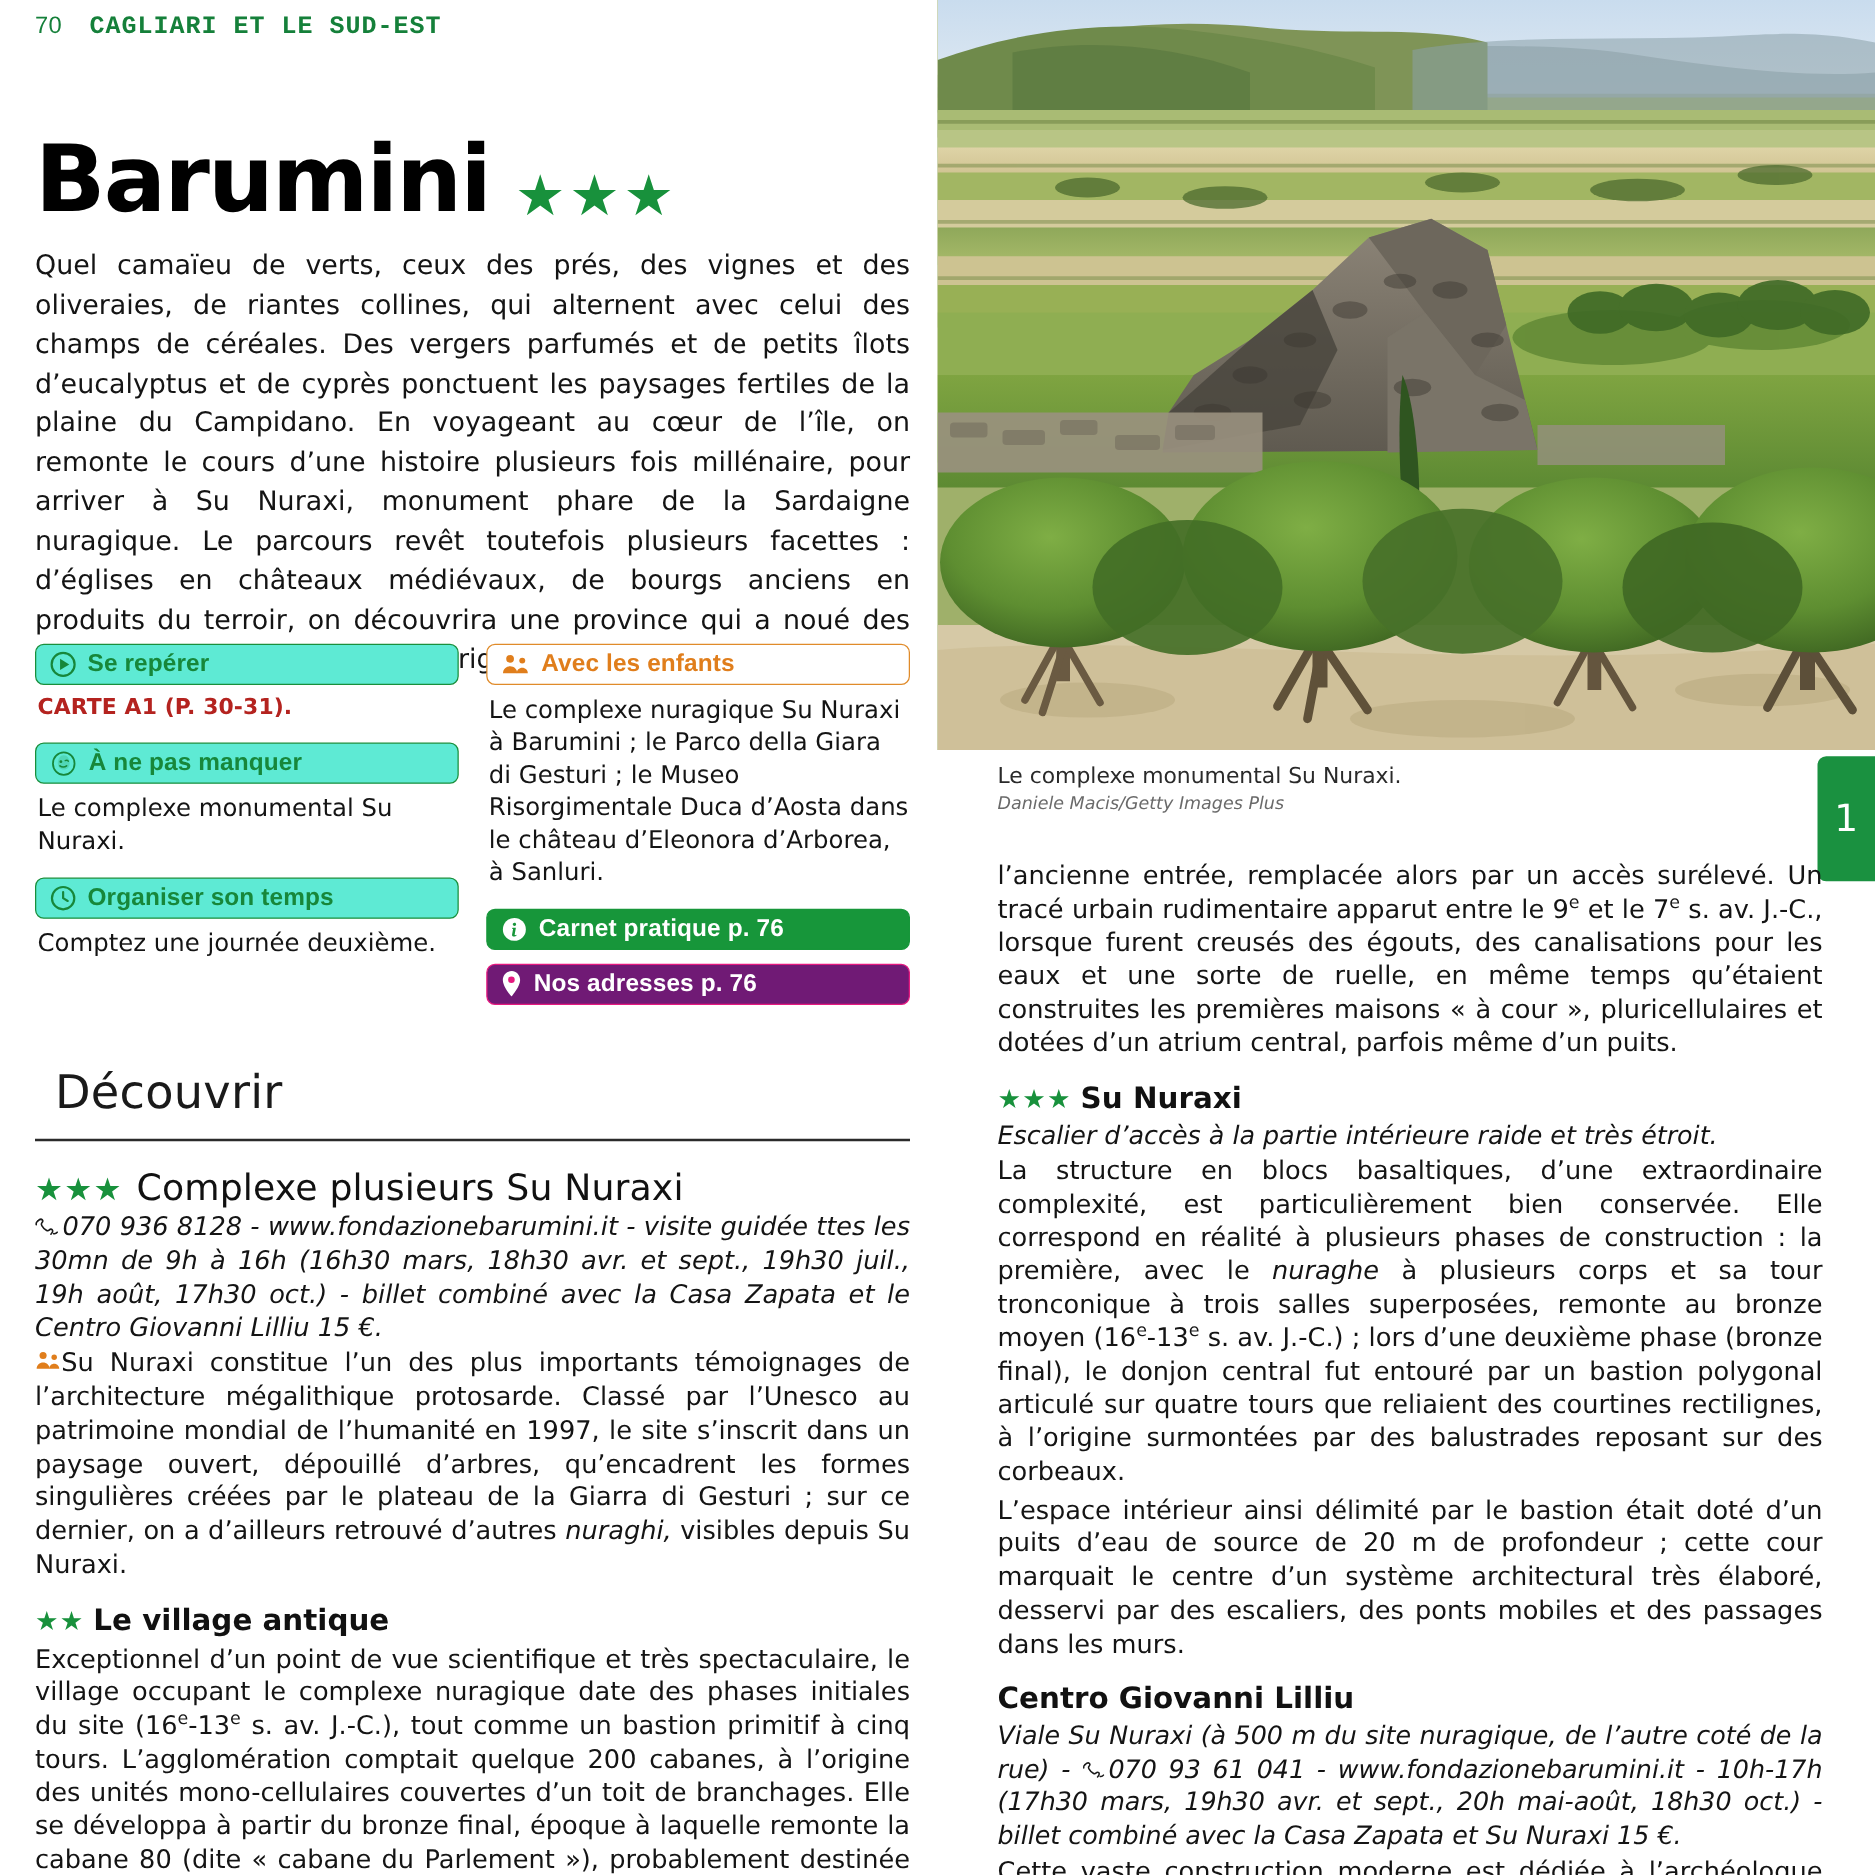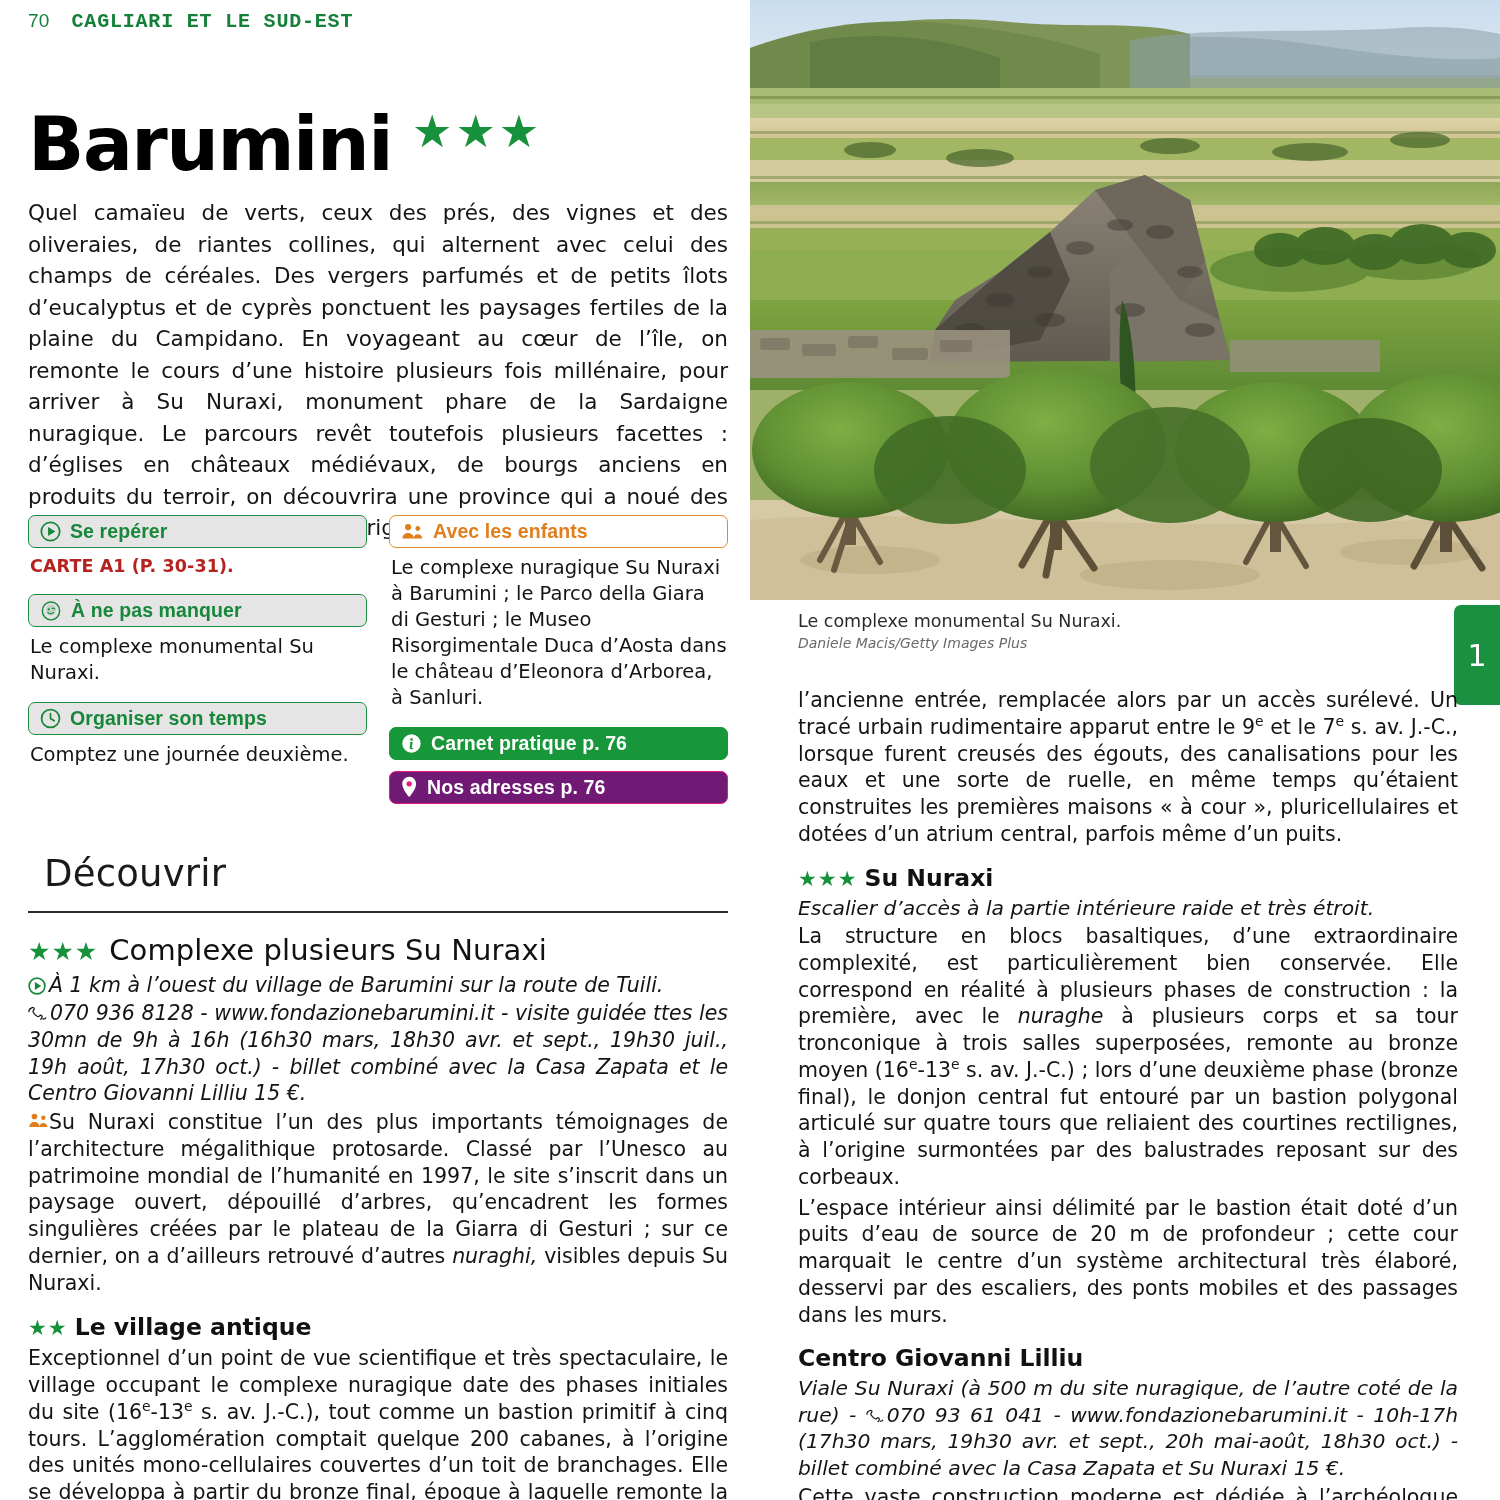--- a/index.html
+++ b/index.html
@@ -25,21 +25,21 @@
   }
   .folio{
     font-size:19px;font-weight:400;color:#15803a;letter-spacing:.2px;
   }
   .section-name{
     font-size:20px;font-weight:bold;color:#15803a;
     letter-spacing:.8px;text-transform:uppercase;font-family:Liberation Mono, monospace;
   }
 
   .title-row{
-    display:flex;align-items:flex-start;gap:20px;
+    display:flex;align-items:flex-end;gap:20px;
     margin-top:76px;
   }
   h1.place-title{
     margin:0;font-size:74px;line-height:0.95;font-weight:bold;
     letter-spacing:-1.5px;color:#000;
     font-family:"DejaVu Sans","Liberation Sans",sans-serif;
   }
   .stars-big{color:#18913c;font-size:45px;letter-spacing:3px;line-height:1;display:inline-block;}
 
   p.intro{
@@ -55,21 +55,21 @@
   .boxes-grid{display:flex;gap:22px;align-items:flex-start;}
   .box-col{width:339px;}
 
   .bar{
     box-sizing:border-box;
     display:flex;align-items:center;gap:9px;
     border-radius:7px;
     padding:5px 11px;
     height:33px;
   }
-  .bar-outline-green{border:1.5px solid #1a8f3c;background:#e5e5e5;align-items:center;}
+  .bar-outline-green{border:1.5px solid #1a8f3c;background:#5eead4;align-items:center;}
   .bar-outline-orange{border:1.5px solid #e08b2a;background:#fff;}
   .bar-solid-green{background:#17963a;border:1.5px solid #17963a;}
   .bar-solid-magenta{background:#701a75;border:1.5px solid #e5197f;}
 
   .bar-label{font-size:19.5px;font-weight:bold;letter-spacing:.1px;white-space:nowrap;}
   .lbl-green{color:#17873a;}
   .lbl-orange{color:#e07e1c;}
   .lbl-white{color:#ffffff;}
 
   .box-body{
@@ -256,28 +256,20 @@
 
     <div class="discover">
       <h2 class="discover-title">Découvrir</h2>
       <div class="rule"></div>
 
       <h3 class="poi">
         <span class="stars-sm">★★★</span>
         <span>Complexe plusieurs Su Nuraxi</span>
       </h3>
 
-      <p class="practical">
-        <span class="ico">
-          <svg width="18" height="18" viewBox="0 0 24 24">
-              <circle cx="12" cy="12" r="10.5" fill="none" stroke="#17873a" stroke-width="2.2"></circle>
-              <polygon points="9.2,6.8 17.6,12 9.2,17.2" fill="#17873a"></polygon>
-            </svg>
-        </span><span>À 1 km à l’ouest du village de Barumini sur la route de Tuili.</span>
-      </p>
 
       <p class="practical" style="margin-top:1px;">
         <span class="ico">
           <svg width="19" height="17" viewBox="0 0 22 20">
               <path d="M2.4 3.3c1.6-1.6 3.4-2 4.3-1.1.8.8.4 1.9-.4 2.8-.7.8-.7 1.6-.1 2.6.9 1.6 2.6 3.4 4.3 4.4 1 .6 1.9.6 2.6-.1.9-.9 2-1.3 2.8-.5.9.9.4 2.7-1.1 4.3" fill="none" stroke="#1a1a1a" stroke-width="1.5" stroke-linecap="round"></path>
               <path d="M17.4 15.2c1.4.3 2.6-.3 3.3-1.3M2.3 3.4C1.3 4.1.7 5.3 1 6.7" fill="none" stroke="#1a1a1a" stroke-width="1.5" stroke-linecap="round"></path>
             </svg>
         </span><span>070 936 8128 - www.fondazionebarumini.it - visite guidée ttes les 30mn de 9h à 16h (16h30 mars, 18h30 avr. et sept., 19h30 juil., 19h août, 17h30 oct.) - billet combiné avec la Casa Zapata et le Centro Giovanni Lilliu 15 €.</span>
       </p>
 

